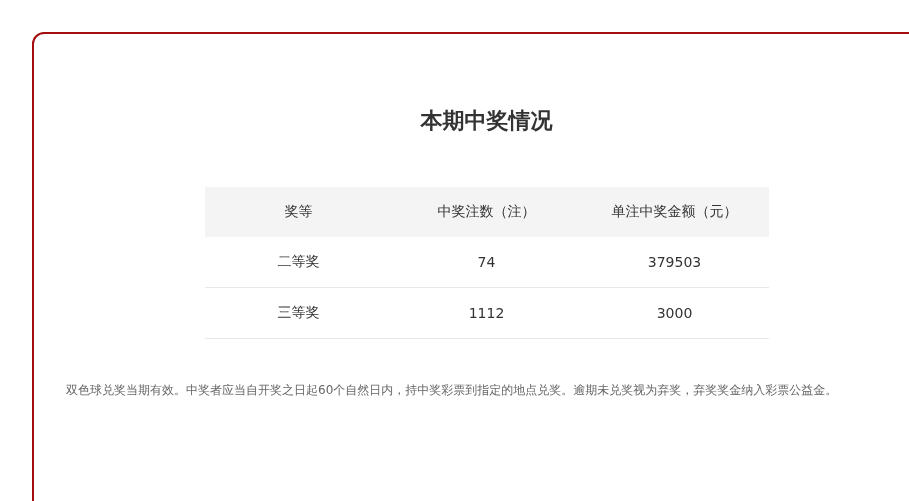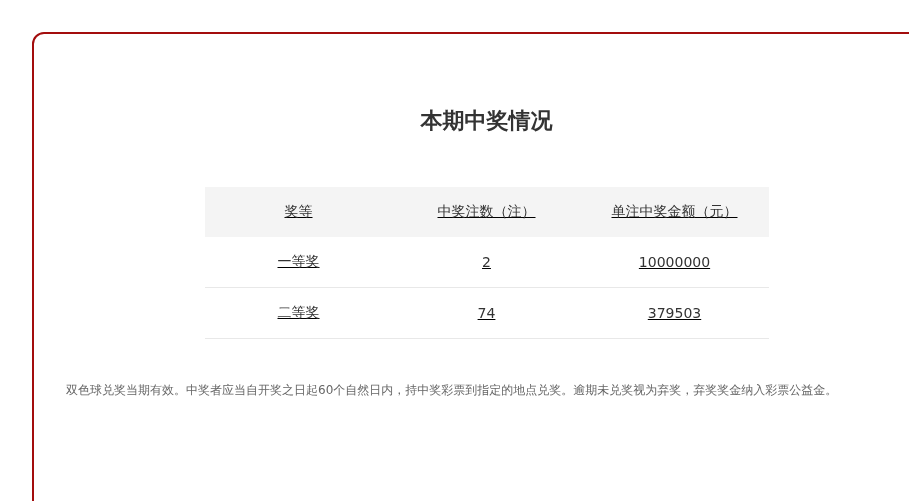--- a/index.html
+++ b/index.html
@@ -24,21 +24,20 @@
     font-size: 22px;
     font-weight: 700;
     color: #333333;
     line-height: 30px;
   }
   table.prize-table {
     width: 564px;
     margin: 35px auto 0 auto;
     border-collapse: collapse;
     table-layout: fixed;
-    text-decoration: underline;
   }
   table.prize-table th {
     background: #f4f4f4;
     height: 43px;
     font-size: 14px;
     font-weight: 400;
     color: #333333;
     text-align: center;
     vertical-align: middle;
   }
@@ -69,27 +68,27 @@
   <table class="prize-table">
     <thead>
       <tr>
         <th>奖等</th>
         <th>中奖注数（注）</th>
         <th>单注中奖金额（元）</th>
       </tr>
     </thead>
     <tbody>
       <tr>
-        <td>一等奖</td>
-        <td>2</td>
-        <td>10000000</td>
-      </tr>
-      <tr>
         <td>二等奖</td>
         <td>74</td>
         <td>379503</td>
+      </tr>
+      <tr>
+        <td>三等奖</td>
+        <td>1112</td>
+        <td>3000</td>
       </tr>
     </tbody>
   </table>
 
   <p class="redemption-note">双色球兑奖当期有效。中奖者应当自开奖之日起60个自然日内，持中奖彩票到指定的地点兑奖。逾期未兑奖视为弃奖，弃奖奖金纳入彩票公益金。</p>
 
 </div>
 
 </body></html>

